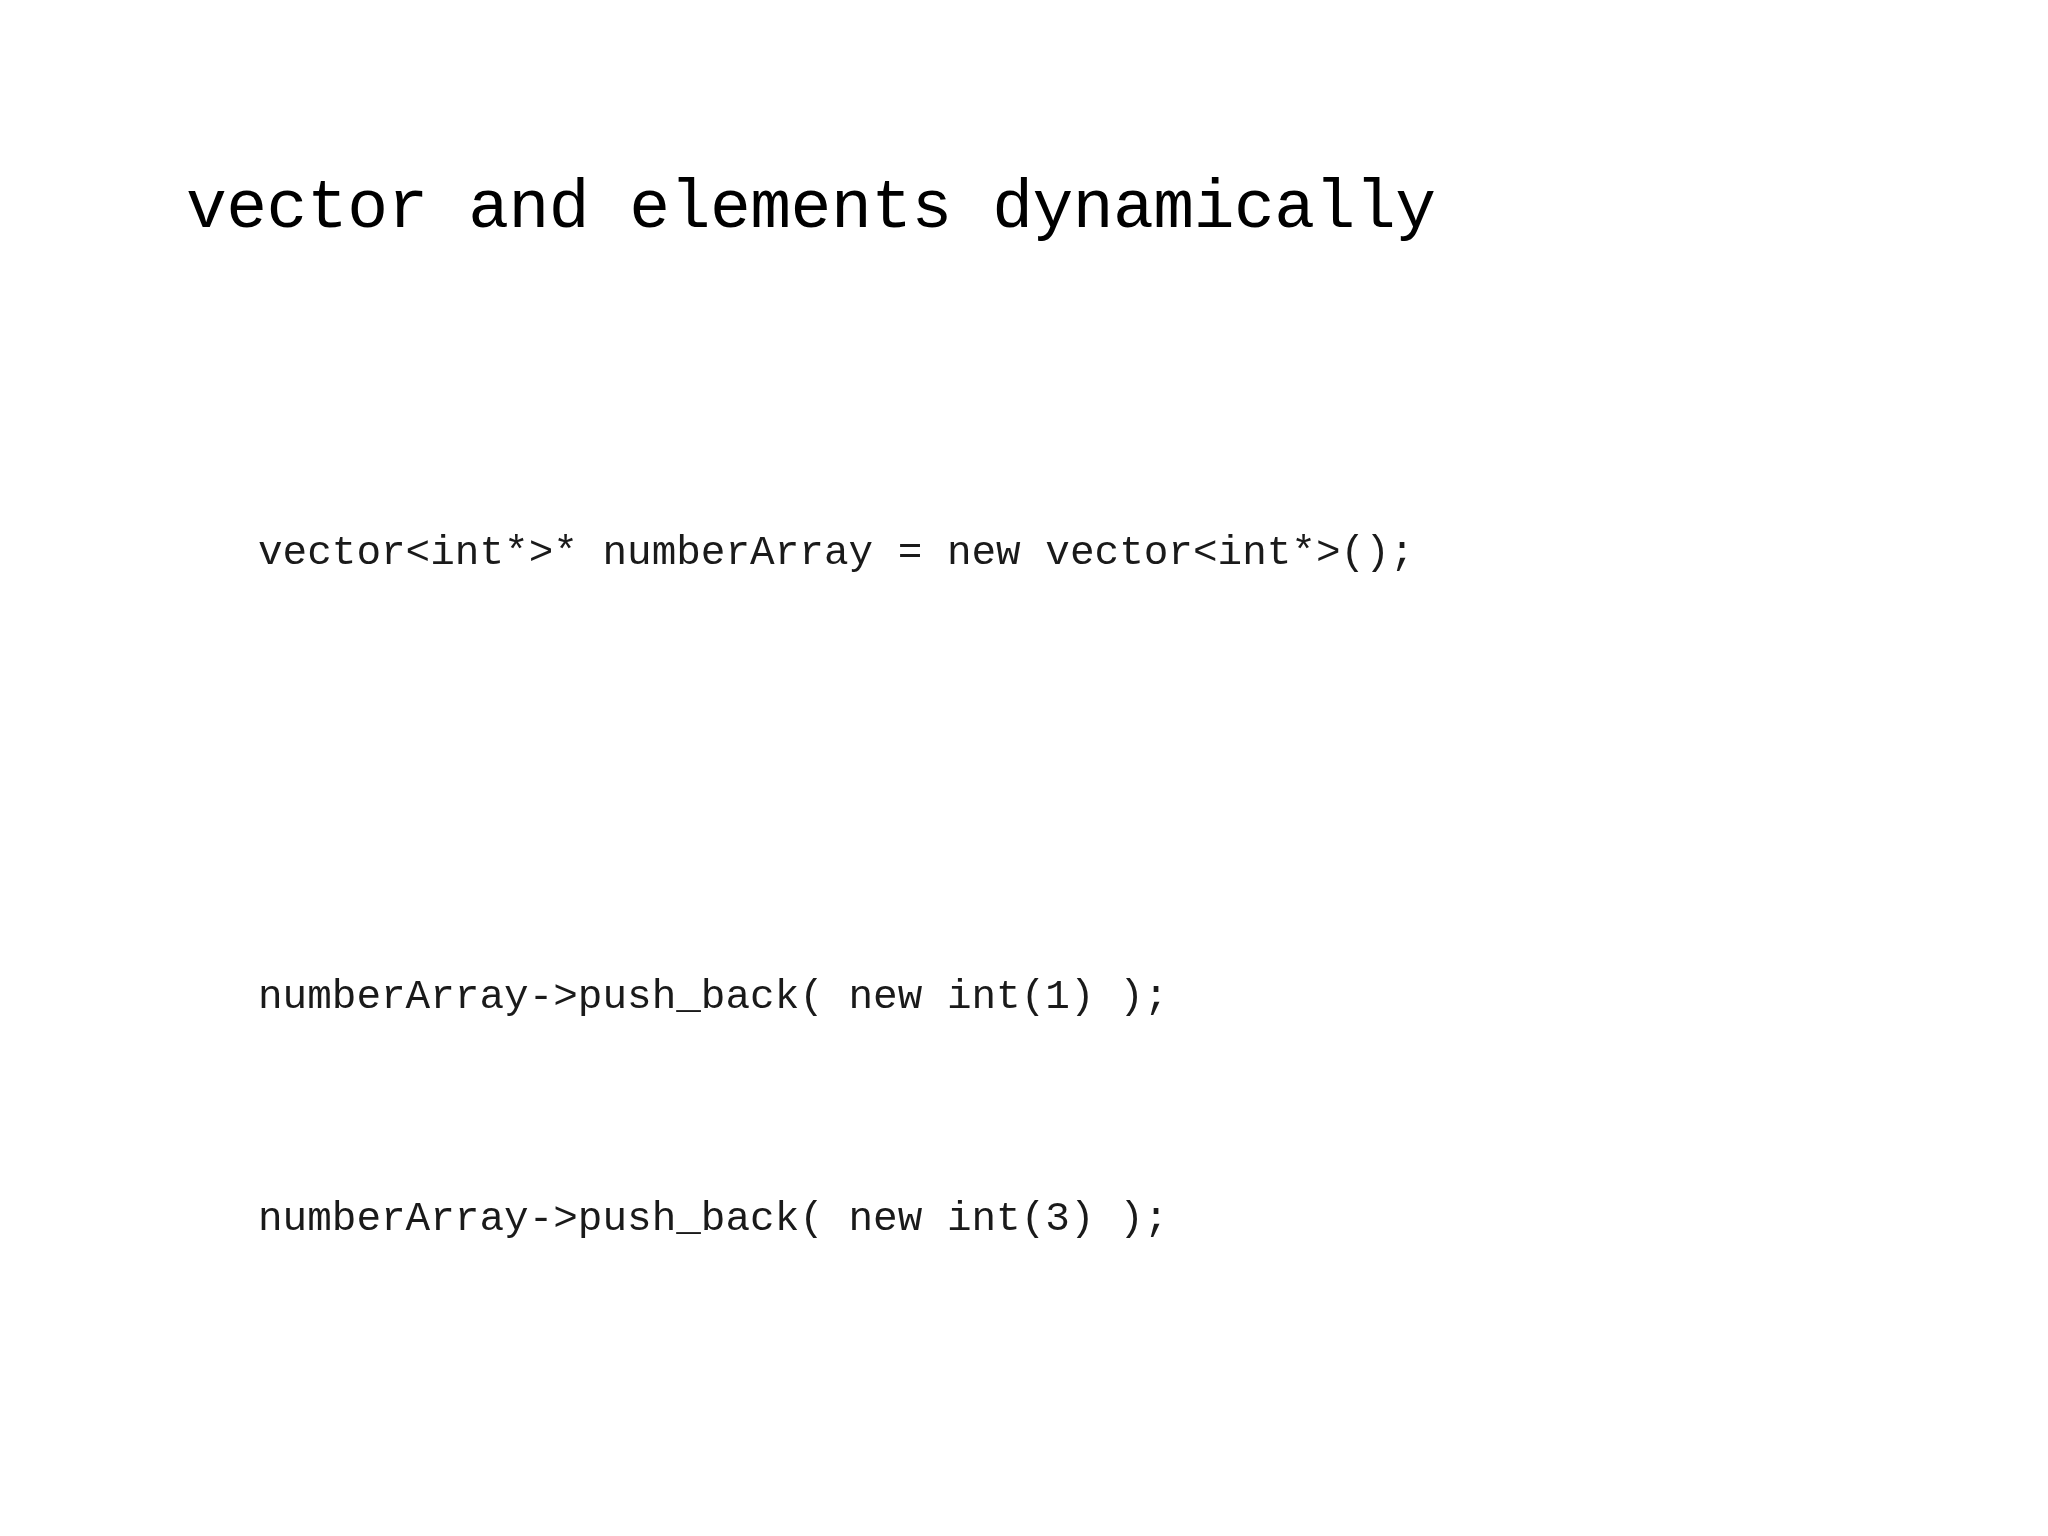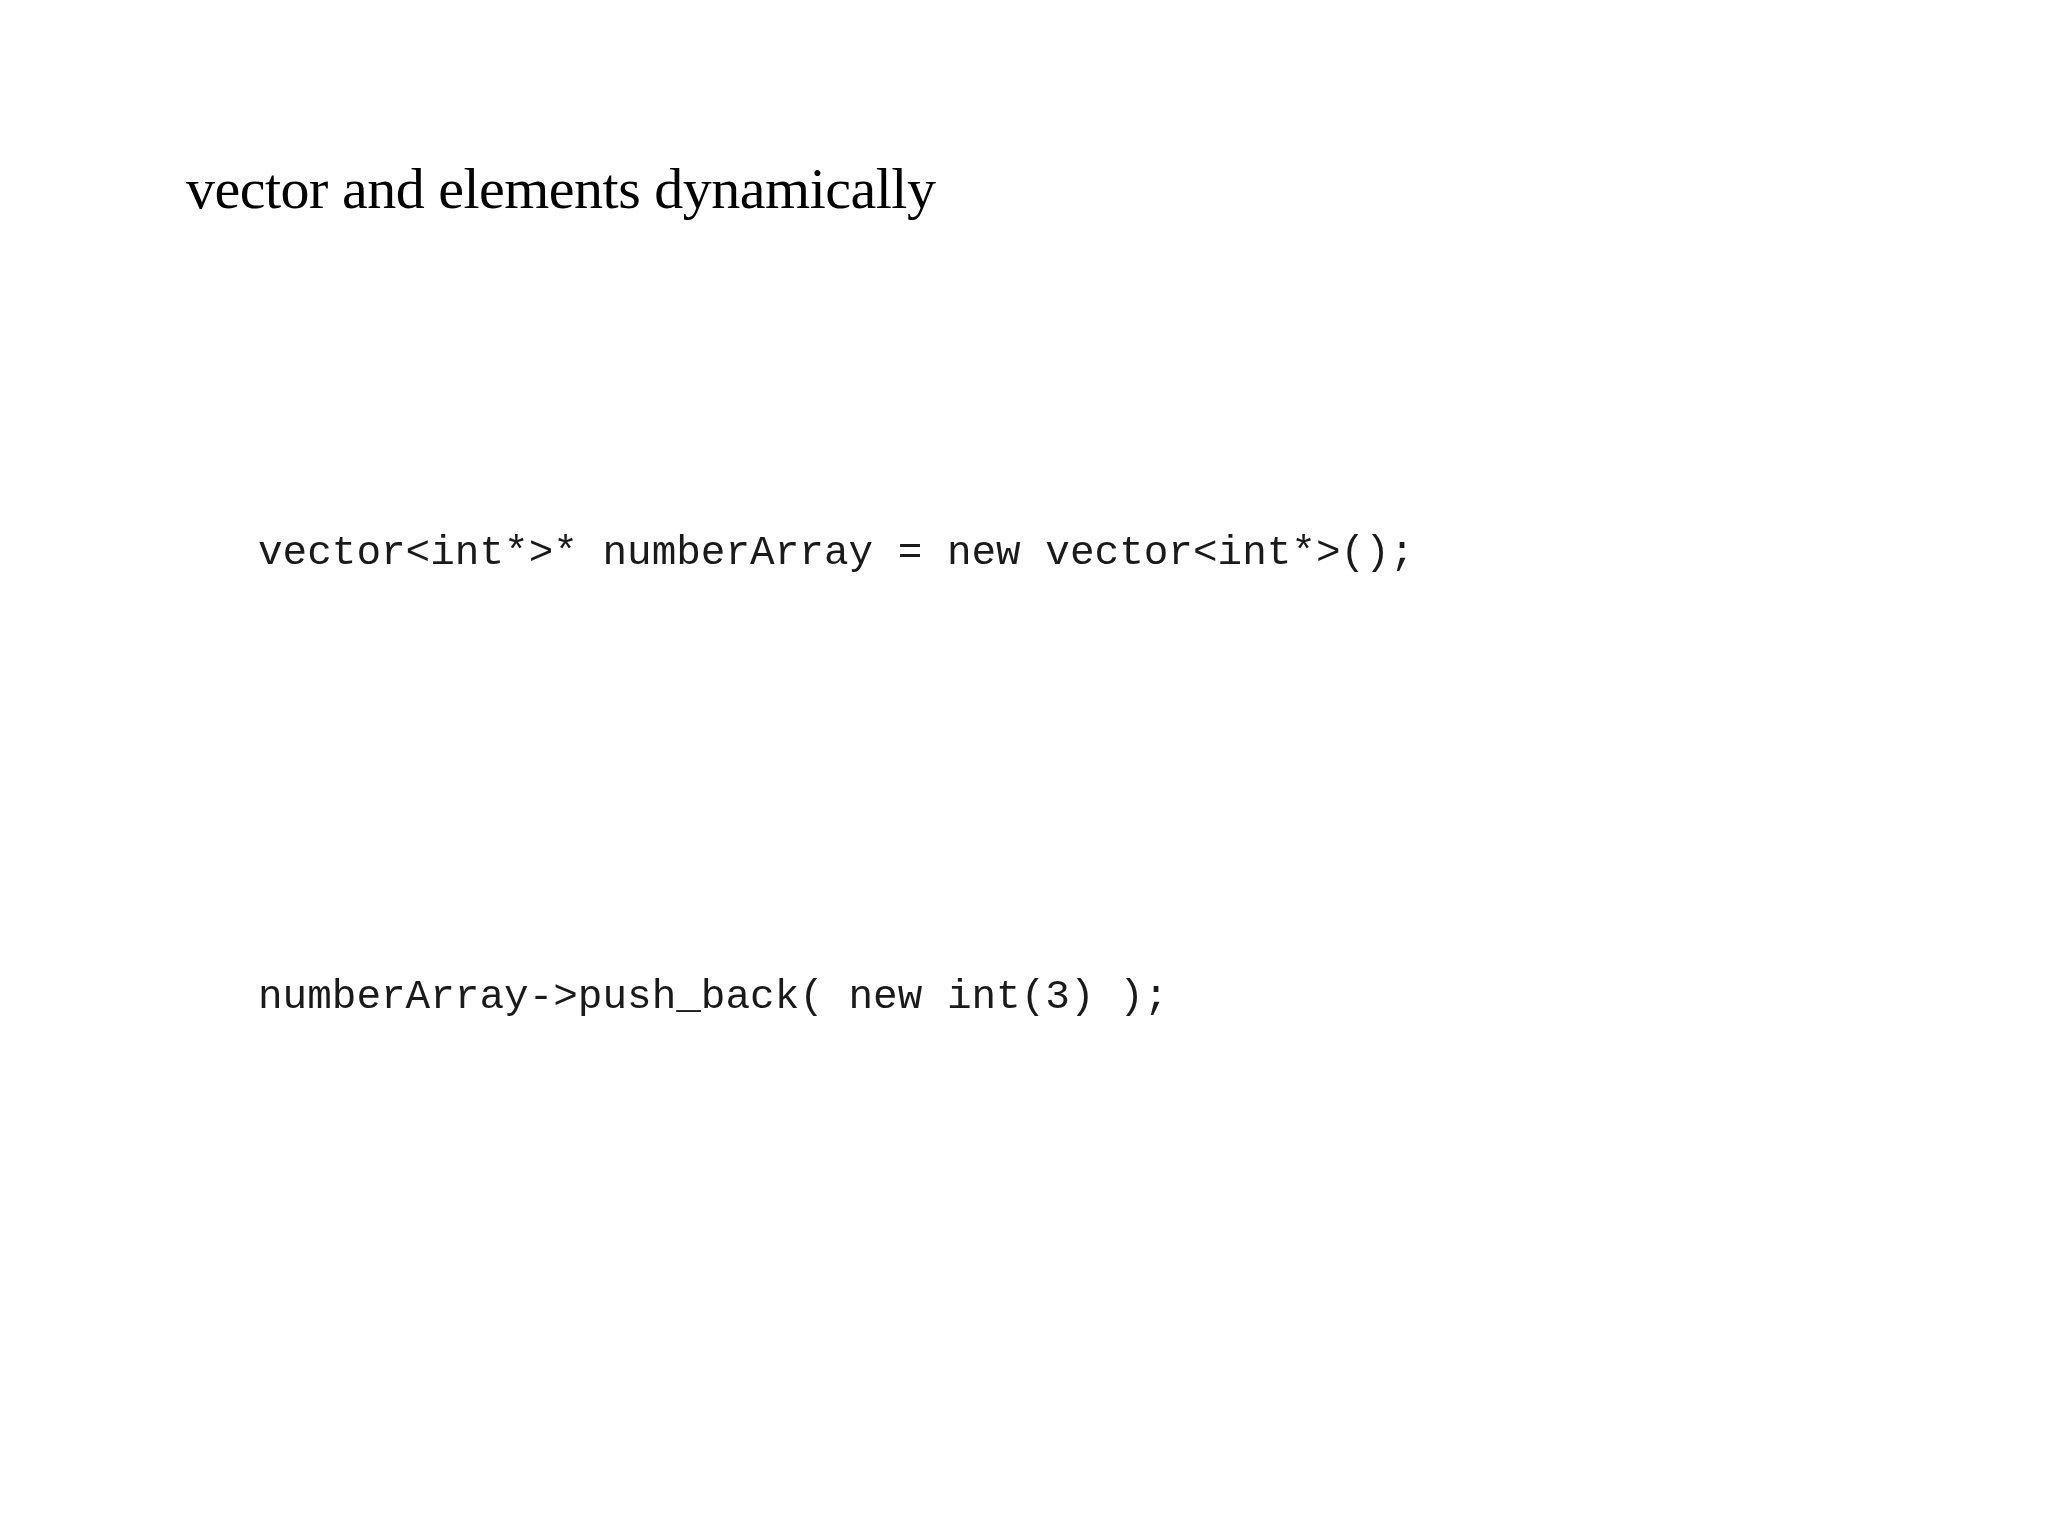--- a/index.html
+++ b/index.html
@@ -18,24 +18,24 @@
   .slide {
     position: absolute;
     inset: 0;
     background: #ffffff;
   }
 
   
   .slide-title {
     position: absolute;
     left: 186px;
-    top: 119px;
+    top: 127px;
     width: 1700px;
-    font-family: Liberation Serif, serif;
-    font-size: 58px;
+    font-family: Liberation Mono, monospace;
+    font-size: 68px;
     font-weight: 400;
     line-height: 1.06;
     color: #000000;
     letter-spacing: -0.5px;
     white-space: nowrap;
   }
 
   
   .code-block {
     position: absolute;
@@ -61,20 +61,21 @@
 </head>
 <body>
 
 <div class="slide">
 
   <h1 class="slide-title">vector and elements dynamically</h1>
 
   <div class="code-block">
     <span class="code-line">vector&lt;int*&gt;* numberArray = new vector&lt;int*&gt;();</span>
     <span class="code-line blank"></span>
+    <span class="code-line">numberArray-&gt;push_back( new int(1) );</span>
     <span class="code-line">numberArray-&gt;push_back( new int(3) );</span>
     
     
     
     
     
     
     
     
   </div>

